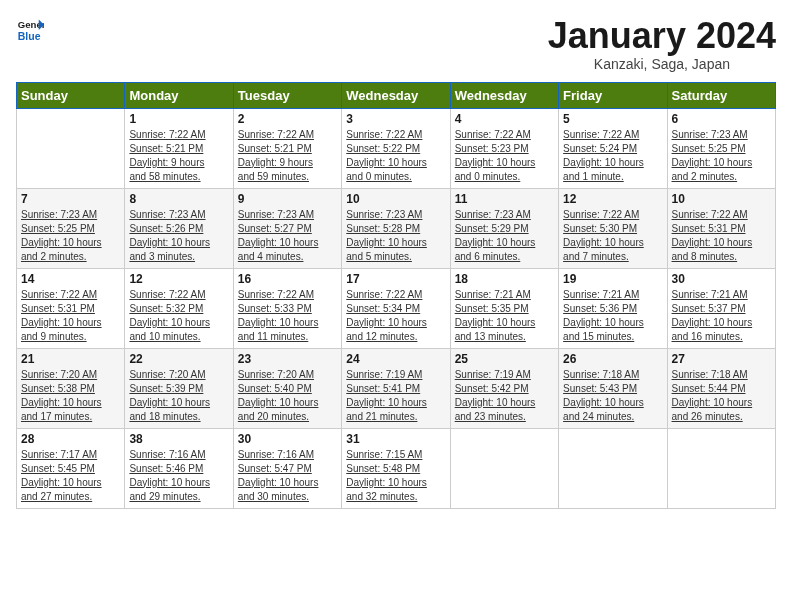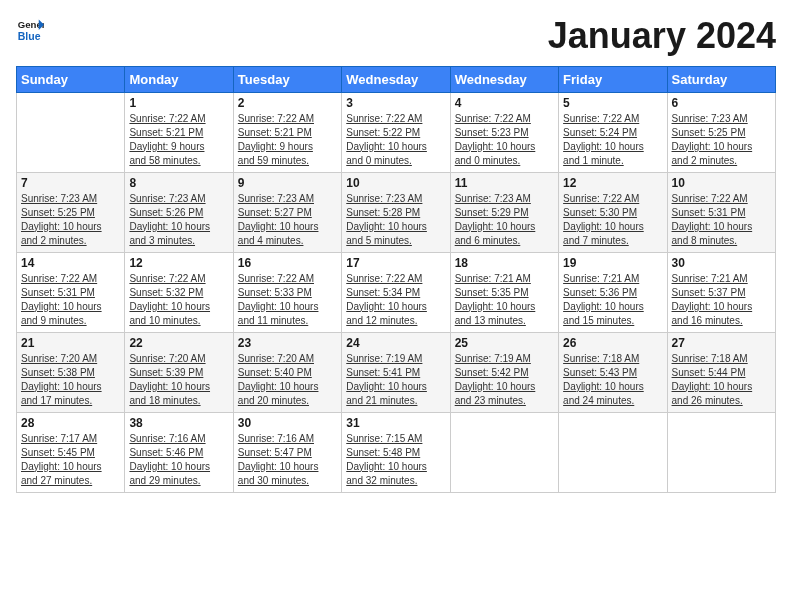--- a/index.html
+++ b/index.html
@@ -41,21 +41,21 @@
     .location {
       font-size: 14px;
       color: #444;
     }
     table {
       width: 100%;
       border-collapse: collapse;
       font-size: 10.5px;
     }
     thead tr th {
-      background: #3b82f6;
+      background: #4d7c0f;
       color: #fff;
       padding: 5px 4px;
       text-align: left;
       font-size: 13px;
       font-weight: bold;
       border: 1px solid #1565c0;
     }
     tbody tr td {
       border: 1px solid #ccc;
       vertical-align: top;
@@ -93,20 +93,21 @@
   <div class="header">
     <div class="logo">
       <svg class="logo-icon" viewBox="0 0 32 32">
         <text x="2" y="14" font-size="11" font-weight="bold" fill="#1a1a1a">General</text>
         <text x="2" y="27" font-size="12" font-weight="bold" fill="#1565c0">Blue</text>
         <polygon points="26,4 32,10 26,16" fill="#1565c0"></polygon>
       </svg>
     </div>
     <div class="title-block">
       <div class="month-title">January 2024</div>
+      <div class="location">Kanzaki, Saga, Japan</div>
     </div>
   </div>
 
   <table>
     <thead>
       <tr>
         <th>Sunday</th>
         <th>Monday</th>
         <th>Tuesday</th>
         <th>Wednesday</th>

